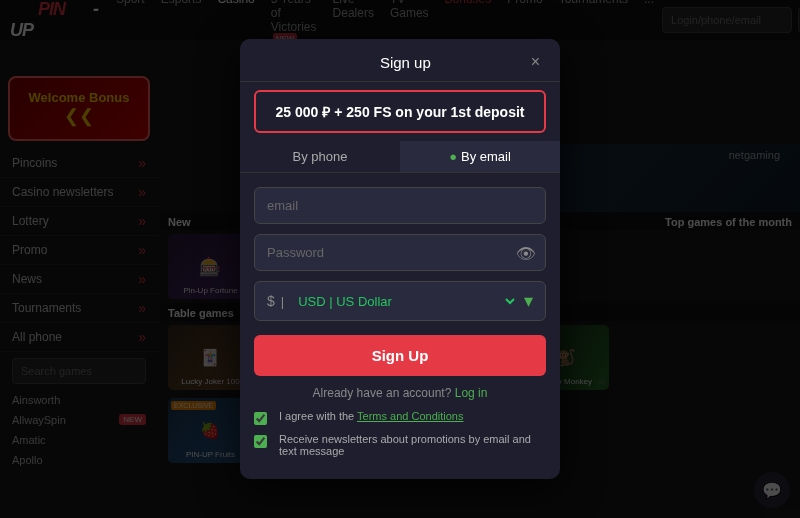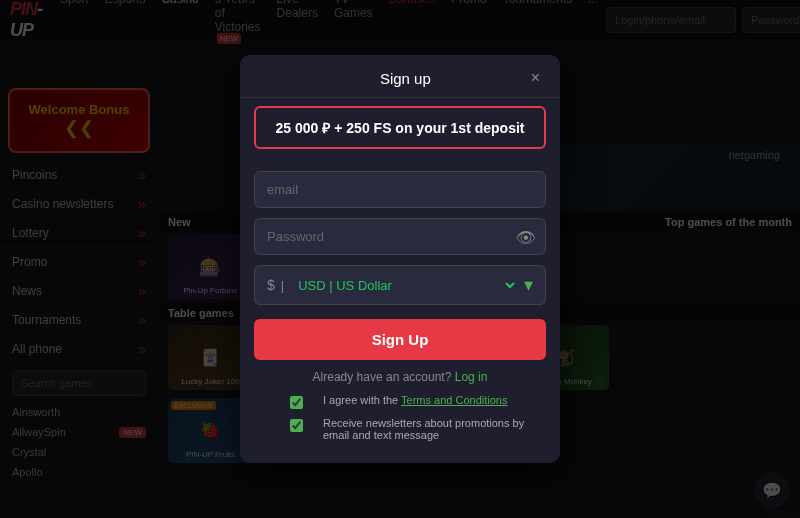--- a/index.html
+++ b/index.html
@@ -11,21 +11,21 @@
     
     .top-nav {
       position: absolute; top: 0; left: 0; right: 0; height: 40px;
       background: #111; display: flex; align-items: center; z-index: 10;
       padding: 0 10px; gap: 8px;
     }
     .logo {
       color: #e63946; font-weight: 900; font-size: 18px; font-style: italic;
       letter-spacing: -1px; margin-right: 10px;
     }
-    .logo span { color: #fff; }
+    .logo span { color: #fff; margin-left: 28px; }
     .nav-items { display: flex; gap: 16px; flex: 1; }
     .nav-item { color: #aaa; font-size: 12px; cursor: pointer; }
     .nav-item.active { color: #fff; }
     .nav-item.casino { color: #fff; }
     .nav-item .badge { background: #e63946; color: #fff; font-size: 8px; padding: 1px 3px; border-radius: 3px; margin-left: 2px; vertical-align: super; }
     .nav-right { display: flex; gap: 6px; align-items: center; }
     .nav-input {
       background: #2a2a2a; border: 1px solid #444; color: #888; font-size: 11px;
       padding: 4px 8px; border-radius: 4px; width: 130px; height: 26px;
     }
@@ -41,21 +41,21 @@
     .banner-subtitle { color: #fff; font-size: 13px; opacity: 0.7; }
     .netgaming-badge { position: absolute; right: 20px; top: 5px; color: #aaa; font-size: 11px; }
     .banner-play-btn {
       position: absolute; right: 20px; bottom: 15px;
       background: #e63946; color: #fff; border: none; padding: 6px 20px;
       border-radius: 4px; cursor: pointer; font-size: 13px;
     }
 
     
     .sidebar {
-      position: absolute; top: 80px; left: 0; width: 158px; bottom: 0;
+      position: absolute; top: 68px; left: 0; width: 158px; bottom: 0;
       background: #1a1a1a; overflow: hidden;
     }
     .welcome-box {
       background: linear-gradient(135deg, #8b0000, #cc0000);
       margin: 8px; border-radius: 8px; padding: 12px; text-align: center;
       border: 2px solid #ff6666;
     }
     .welcome-title { color: #ffd700; font-size: 13px; font-weight: bold; }
     .welcome-amount { color: #fff; font-size: 16px; font-weight: bold; }
     .welcome-chevron { color: #ffd700; font-size: 18px; }
@@ -70,21 +70,21 @@
       padding: 6px 12px; color: #ccc; font-size: 12px; cursor: pointer;
       border-bottom: 1px solid #2a2a2a;
     }
     .sidebar-item .arrow { color: #e63946; font-size: 14px; }
     .sidebar-search {
       margin: 6px 12px;
       background: #2a2a2a; border: 1px solid #444;
       border-radius: 4px; padding: 4px 8px;
       color: #888; font-size: 11px; width: 134px; height: 26px;
     }
-    .sidebar-game-item { padding: 4px 12px; color: #bbb; font-size: 11px; cursor: pointer; display: flex; justify-content: space-between; align-items: flex-end; }
+    .sidebar-game-item { padding: 4px 12px; color: #bbb; font-size: 11px; cursor: pointer; display: flex; justify-content: space-between; align-items: flex-start; }
     .new-badge { background: #e63946; color: #fff; font-size: 8px; padding: 1px 4px; border-radius: 3px; }
 
     
     .main-content {
       position: absolute; top: 72px; left: 160px; right: 0; bottom: 0;
       overflow: hidden; background: #1a1a1a;
     }
 
     
     .overlay {
@@ -142,21 +142,21 @@
 
     .signup-btn {
       width: 100%; padding: 12px; background: #e63946; border: none;
       border-radius: 6px; color: #fff; font-size: 15px; font-weight: bold;
       cursor: pointer; margin-bottom: 10px;
     }
 
     .modal-login-text { text-align: center; color: #888; font-size: 12px; margin-bottom: 10px; }
     .modal-login-link { color: #4caf50; cursor: pointer; text-decoration: none; }
 
-    .modal-checkbox-row { display: flex; align-items: flex-start; gap: 20px; margin-bottom: 8px; font-size: 11px; color: #aaa; margin-left: 36px; }
+    .modal-checkbox-row { display: flex; align-items: flex-start; gap: 12px; margin-bottom: 8px; font-size: 11px; color: #aaa; }
     .modal-checkbox { accent-color: #4caf50; margin-top: 2px; }
     .terms-link { color: #4caf50; text-decoration: underline; cursor: pointer; }
 
     
     .chat-bubble {
       position: absolute; bottom: 10px; right: 10px;
       background: #2a2a3a; border-radius: 50%; width: 36px; height: 36px;
       display: flex; align-items: center; justify-content: center;
       color: #fff; font-size: 16px; cursor: pointer; z-index: 50;
     }
@@ -248,21 +248,21 @@
     </div>
     <input class="sidebar-search" placeholder="Search games" style="">
     <div class="sidebar-game-item">
         <span>Ainsworth</span>
       </div>
     <div class="sidebar-game-item">
         <span>AllwaySpin</span>
         <span class="new-badge">NEW</span>
       </div>
     <div class="sidebar-game-item">
-        <span>Crystal</span>
+        <span>Amatic</span>
       </div>
     <div class="sidebar-game-item">
         <span>Apollo</span>
       </div>
     
     
     
   </div>
 </div>
 
@@ -359,20 +359,26 @@
   <div class="modal-header">
     <span style="width:20px;"></span>
     <span class="modal-title">Sign up</span>
     <button class="modal-close">×</button>
   </div>
 
   <div class="modal-promo">
     <span>25 000 ₽ + 250 FS on your 1st deposit</span>
   </div>
 
+  <div class="modal-tabs">
+    <button class="modal-tab">By phone</button>
+    <button class="modal-tab active">
+      <span class="tab-dot">●</span><span>By email</span>
+    </button>
+  </div>
 
   <div class="modal-body">
     <input class="modal-input" type="email" placeholder="email" style="">
 
     <div class="password-wrap">
       <input class="modal-input" type="password" placeholder="Password" style="">
       <span class="eye-icon">👁</span>
     </div>
 
     <div class="currency-select-wrap">

